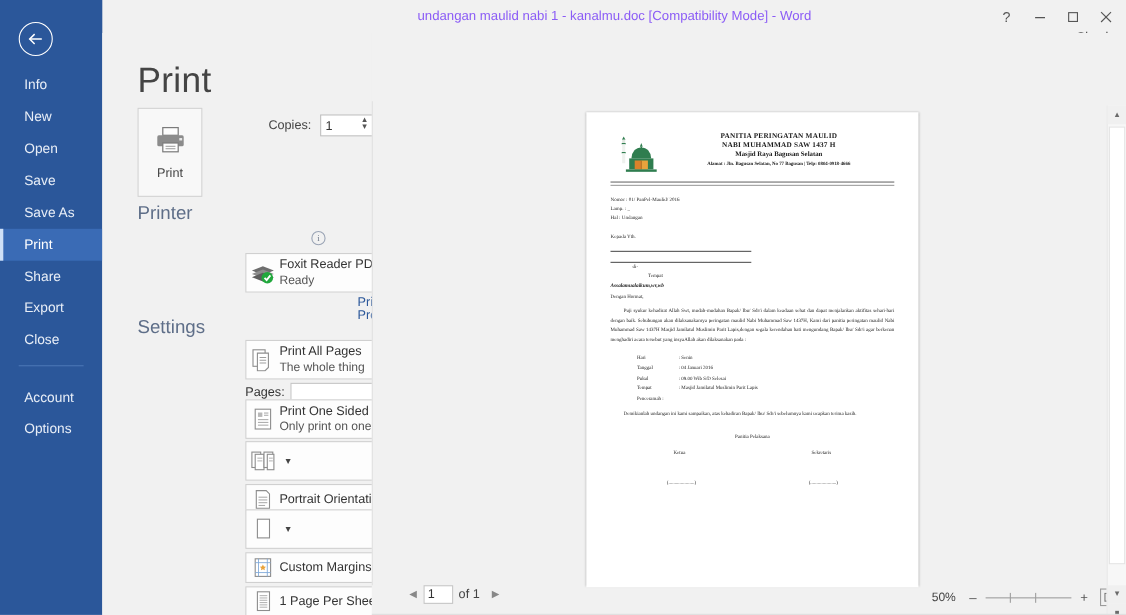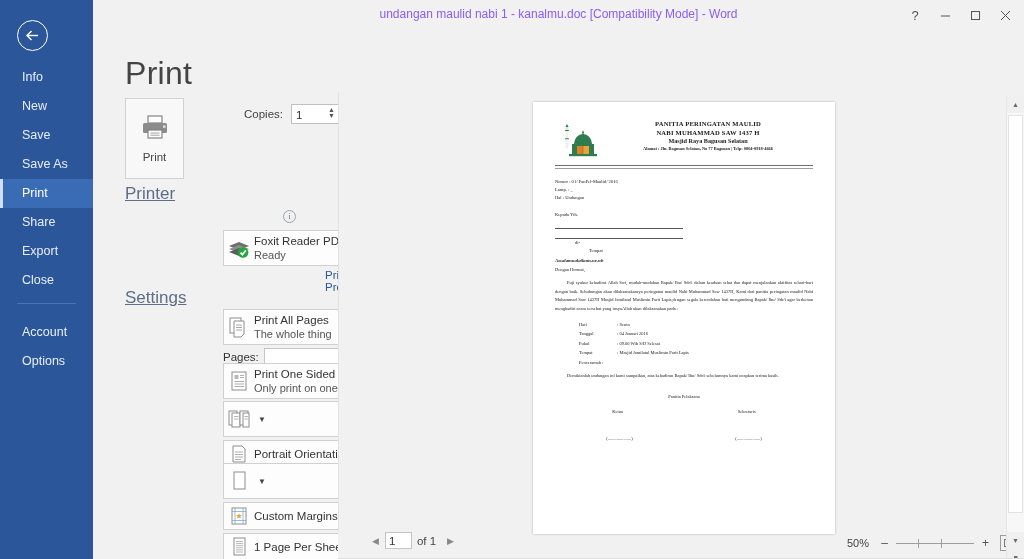--- a/index.html
+++ b/index.html
@@ -79,21 +79,21 @@
     border:0;outline:0;width:31px;height:16px;font-size:11.5px;color:#333;
     padding:0 0 0 4px;font-family:inherit;background:transparent;
   }
   .spin-arrows{
     position:absolute;right:1px;top:0;width:13px;height:16px;
     display:flex;flex-direction:column;justify-content:center;align-items:center;
   }
   .spin-arrows span{display:block;line-height:6px;font-size:7px;color:#555;}
 
   .sec-title{
-    position:absolute;left:32px;font-size:17px;color:#5e6e88;font-weight:400;text-decoration:underline;
+    position:absolute;left:32px;font-size:17px;color:#5e6e88;font-weight:400;
   }
   .sec-info{
     position:absolute;right:42px;width:11px;height:11px;border:1px solid #9aa4b5;
     border-radius:50%;color:#6b7688;font-size:8px;line-height:11px;text-align:center;
     cursor:pointer;font-family:"Liberation Serif",serif;
   }
 
   .combo{
     position:absolute;left:130px;box-sizing:border-box;
     width:176px;border:1px solid #d0d0d0;background:#fdfdfd;cursor:pointer;
@@ -241,20 +241,21 @@
   <div class="rail">
     <div class="backbtn">
       <svg width="15" height="13" viewBox="0 0 15 13">
         <line x1="2" y1="6.5" x2="13" y2="6.5" stroke="#fff" stroke-width="1.4"></line>
         <polyline points="6.5,2 2,6.5 6.5,11" fill="none" stroke="#fff" stroke-width="1.4"></polyline>
       </svg>
     </div>
     <div class="rail-list">
       <div class="rail-item">Info</div>
       <div class="rail-item">New</div>
+      <div class="rail-item">Open</div>
       <div class="rail-item">Save</div>
       <div class="rail-item">Save As</div>
       <div class="rail-item active">Print</div>
       <div class="rail-item">Share</div>
       <div class="rail-item">Export</div>
       <div class="rail-item">Close</div>
       <div class="rail-sep"></div>
       <div class="rail-gap"></div>
       <div class="rail-item">Account</div>
       <div class="rail-item">Options</div>

